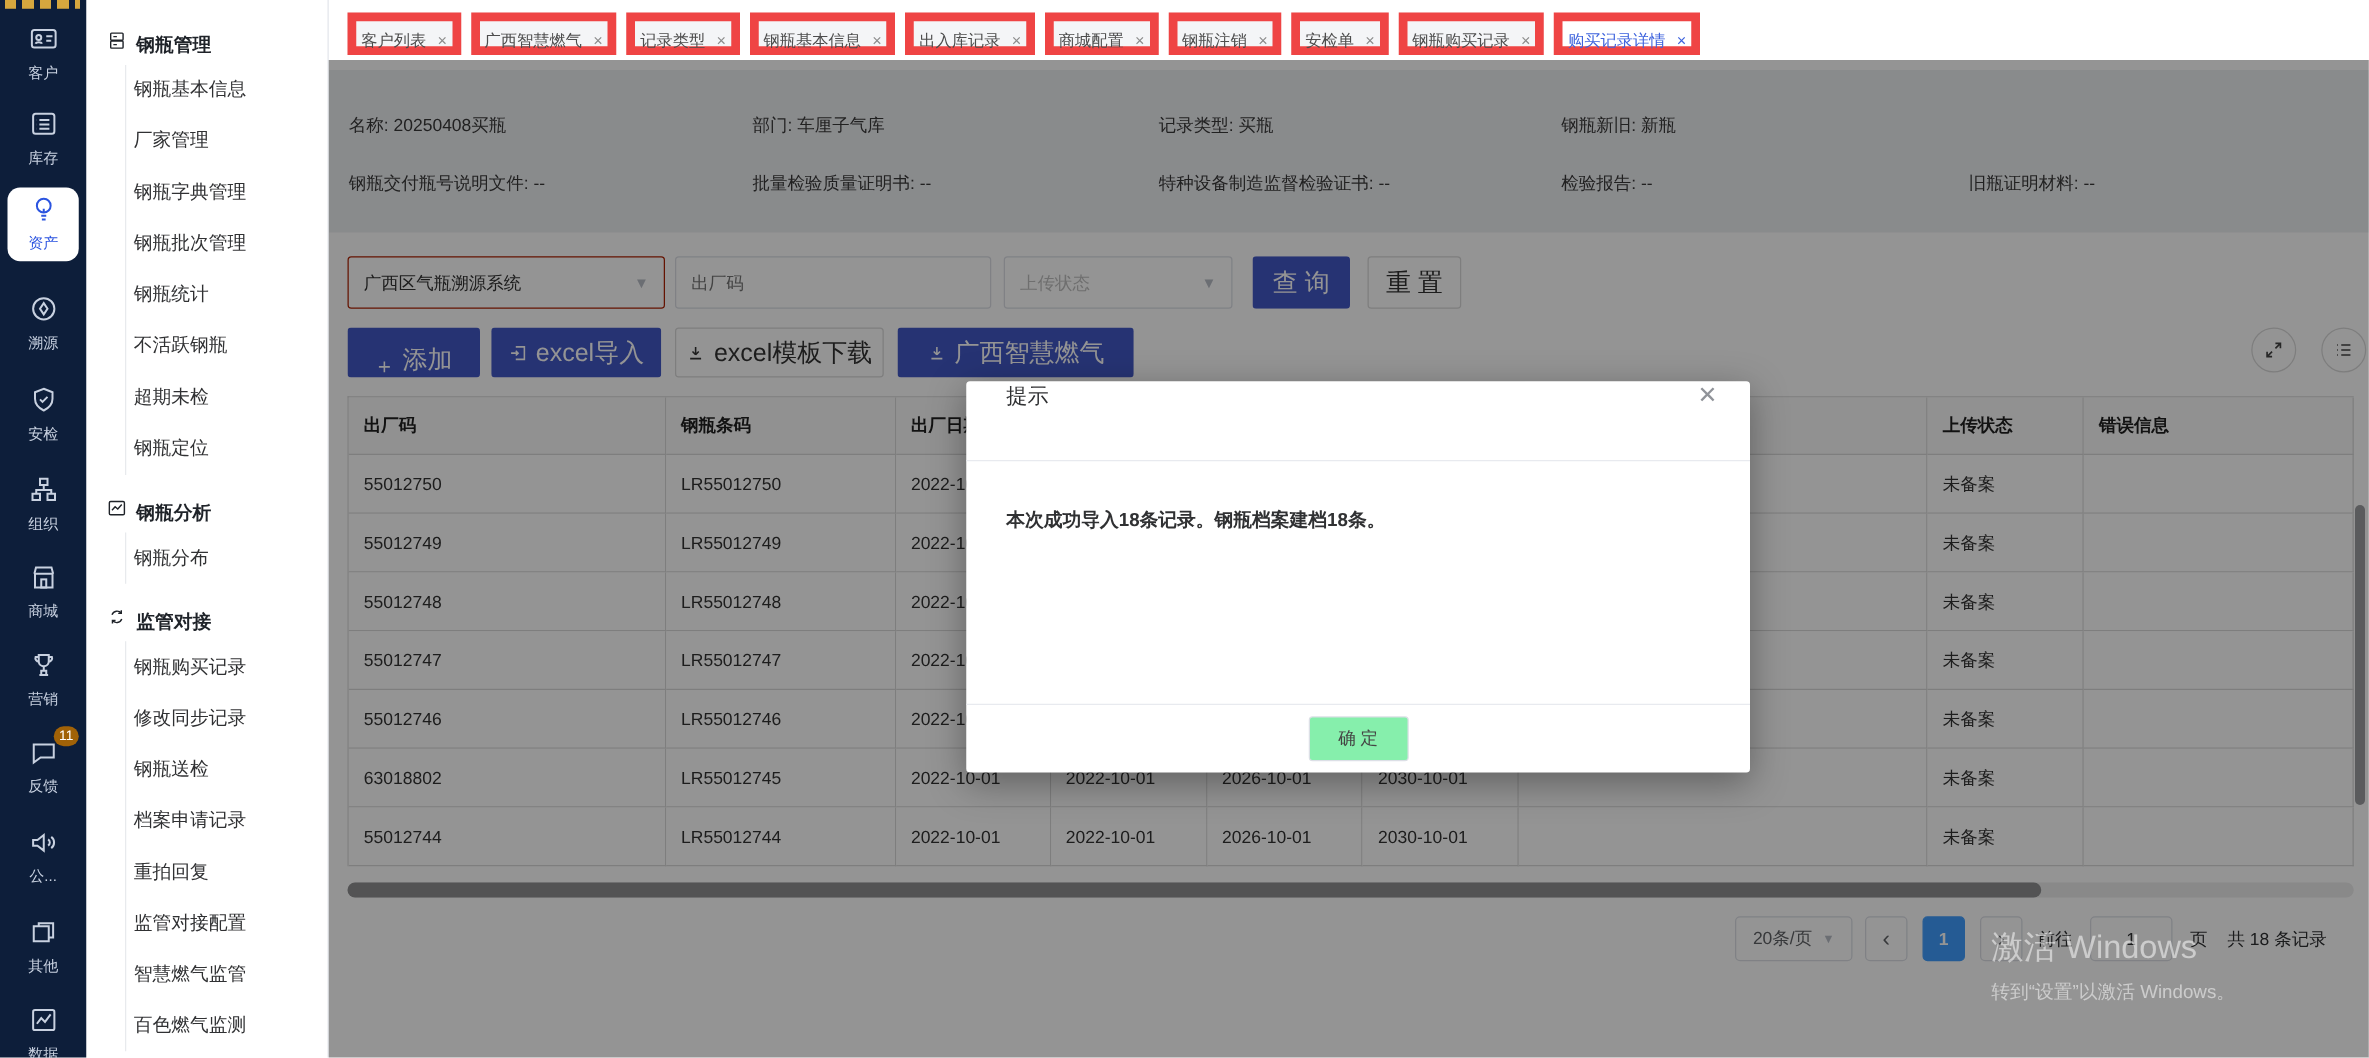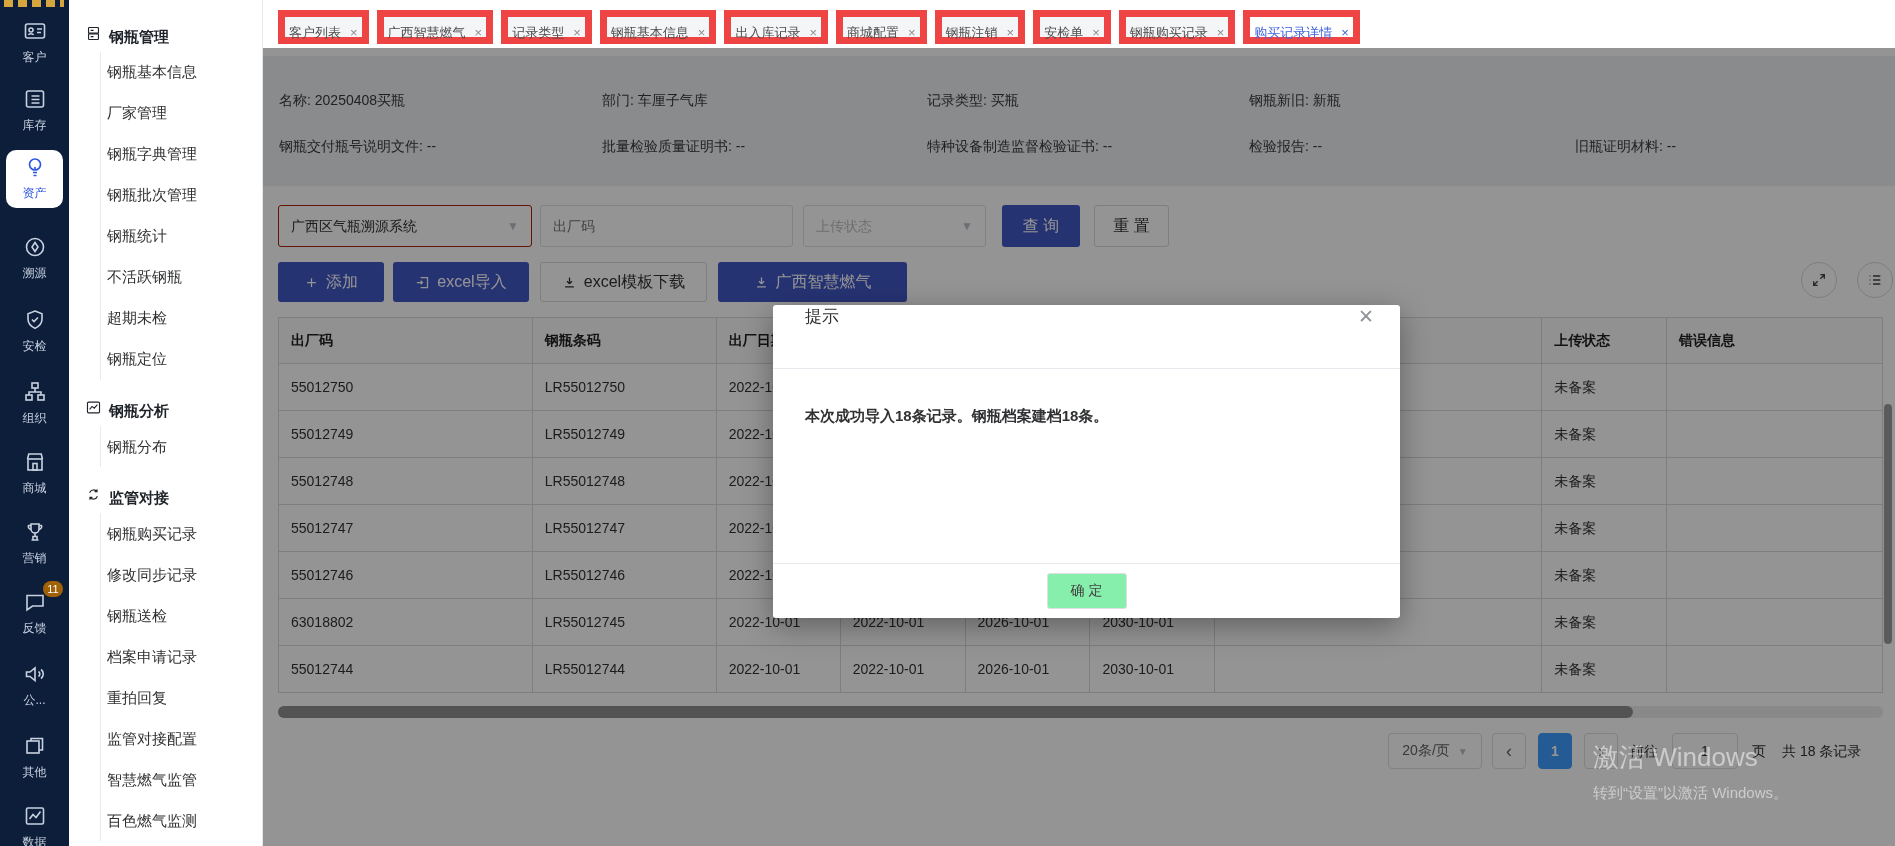--- a/index.html
+++ b/index.html
@@ -41,21 +41,21 @@
 
   
   #main { position:absolute; left:263px; top:48px; width:1632px; height:798px; background:#fff; z-index:1; }
   #infopanel { position:absolute; left:0; top:8px; width:1632px; height:130px; background:#edeff2; }
   .info-item { position:absolute; font-size:14px; color:#3a3a3a; white-space:nowrap; }
 
   .sel, .inp { position:absolute; height:42px; background:#fff; border:1px solid #dcdfe6; border-radius:3px;
     font-size:14px; line-height:40px; padding:0 12px; }
   .sel { display:flex; align-items:center; justify-content:space-between; cursor:pointer; }
   .sel .chev { color:#b9bec7; font-size:12px; }
-  .btn { position:absolute; height:42px; border-radius:3px; font-size:16px; text-align:center;
+  .btn { position:absolute; height:42px; border-radius:3px; font-size:20px; text-align:center;
     cursor:pointer; border:1px solid transparent; display:flex; align-items:center; justify-content:center; gap:7px; }
   .btn.primary { background:#4358c7; color:#fff; }
   .btn.plain { background:#fff; color:#333; border-color:#d9d9d9; }
   .btn svg { width:15px; height:15px; }
   .btn-sm { height:40px; }
 
   .circle-btn { position:absolute; width:36px; height:36px; border-radius:50%; border:1px solid #d9d9d9;
     background:#fff; color:#444; display:flex; align-items:center; justify-content:center; cursor:pointer; }
   .circle-btn svg { width:16px; height:16px; }
 
@@ -243,21 +243,21 @@
     <span class="chev">▼</span>
   </div>
   <input class="inp" style="left: 277px; top: 157px; width: 253px; color: rgb(51, 51, 51);" placeholder="出厂码">
   <div class="sel" style="left:540px; top:157px; width:183px; color:#bfbfbf;">
     <span>上传状态</span>
     <span class="chev">▼</span>
   </div>
   <button class="btn primary" style="left:739px; top:157px; width:78px;">查 询</button>
   <button class="btn plain" style="left:831px; top:157px; width:75px;">重 置</button>
 
-  <button class="btn primary btn-sm" style="left:15px; top:214px; width:106px;">
+  <button class="btn primary btn-sm" style="left:15px; top:214px; width:106px;align-items:flex-end;">
     <svg viewBox="0 0 24 24" fill="none" stroke="currentColor" stroke-width="2">
         <path d="M12 5v14M5 12h14"></path>
       </svg>
     <span>添加</span>
   </button>
   <button class="btn primary btn-sm" style="left:130px; top:214px; width:136px;">
     <svg viewBox="0 0 24 24" fill="none" stroke="currentColor" stroke-width="2">
         <path d="M9 4h11v16H9M3 12h9M9 9l3 3-3 3"></path>
       </svg>
     <span>excel导入</span>

